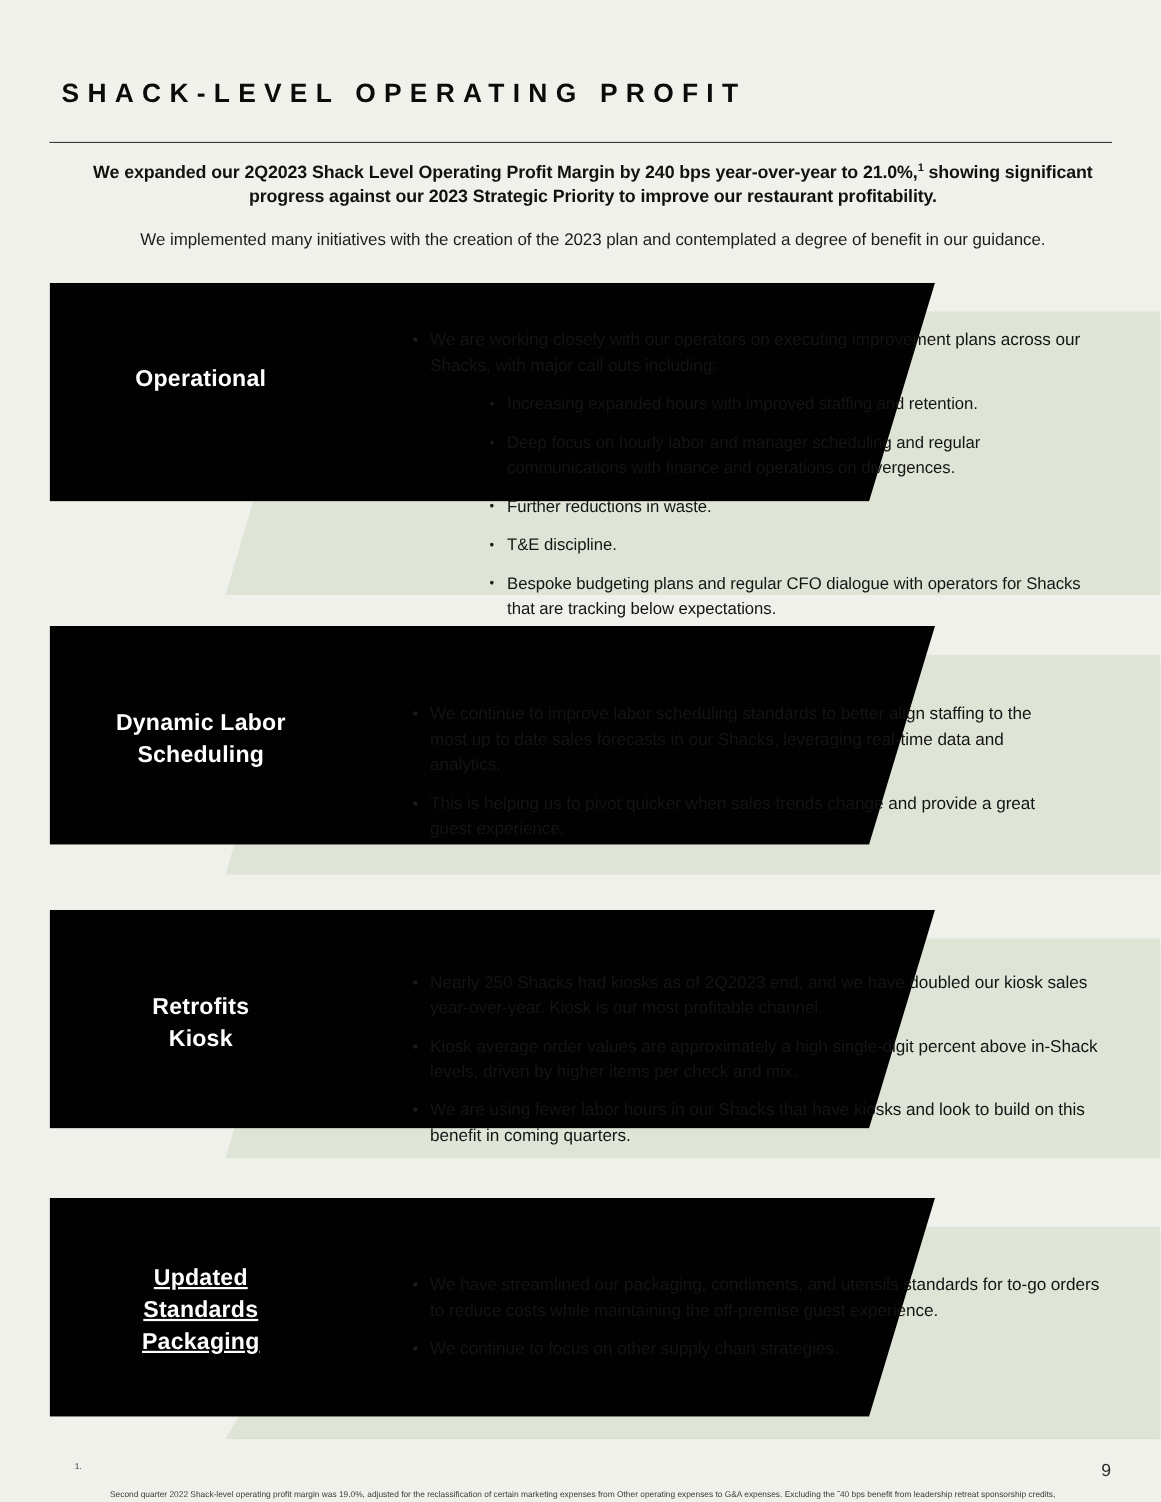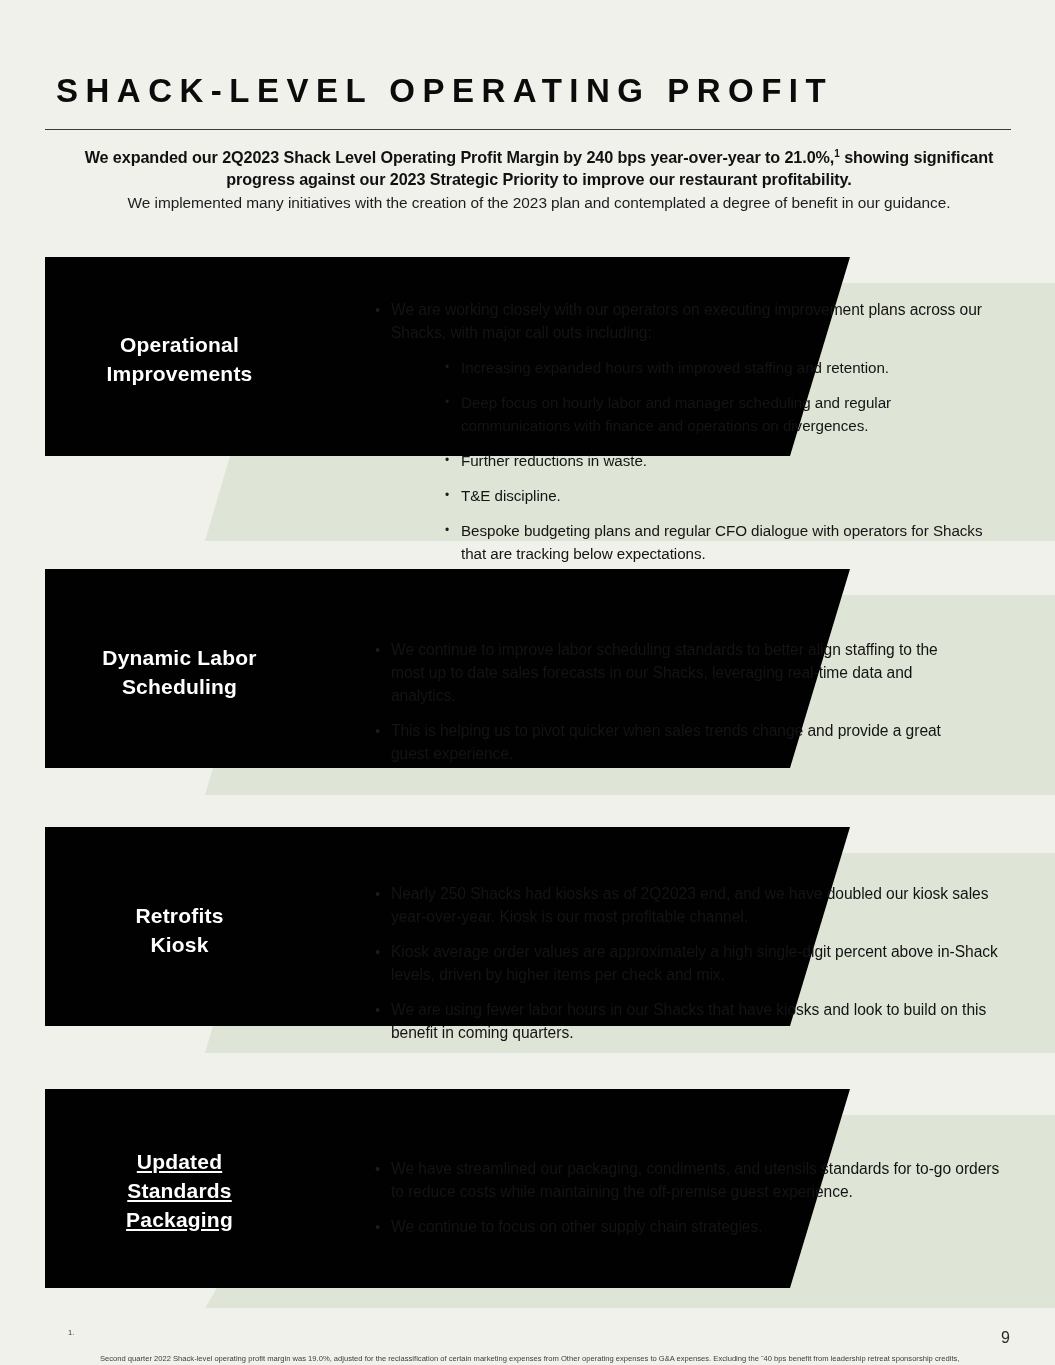--- a/index.html
+++ b/index.html
@@ -14,21 +14,21 @@
     color: #1a1a1a;
     position: relative;
     overflow: hidden;
   }
 
   
   .page-title {
     position: absolute;
     left: 56px;
     top: 72px;
-    font-size: 33px;
+    font-size: 24px;
     font-weight: 700;
     letter-spacing: 7.5px;
     color: #0b0b0b;
     white-space: nowrap;
   }
   .title-rule {
     position: absolute;
     left: 45px;
     top: 129px;
     width: 966px;
@@ -54,21 +54,21 @@
   .intro-lead sup {
     font-size: 10px;
     vertical-align: super;
     line-height: 0;
   }
   .intro-sub {
     font-size: 15.4px;
     font-weight: 400;
     line-height: 22px;
     color: #1d1d1d;
-    margin-top: 2px;
+    margin-top: 18px;
     letter-spacing: -0.05px;
   }
 
   
   .band {
     position: absolute;
     left: 0;
     width: 1055px;
   }
   .band-green {
@@ -76,30 +76,29 @@
     background: #dfe5d6;
     box-shadow: 3px 5px 7px rgba(0,0,0,0.22);
   }
   .band-black {
     position: absolute;
     left: 45px;
     background: #010101;
   }
   .band-label {
     position: absolute;
-    left: 32px;
+    left: 45px;
     width: 275px;
     text-align: center;
     color: #ffffff;
     font-size: 21px;
     font-weight: 700;
     line-height: 29px;
     letter-spacing: 0.2px;
     z-index: 5;
-    padding-left: 10px;
   }
 
   
   .bullets {
     position: absolute;
     z-index: 4;
   }
   .bullet-row {
     display: flex;
     align-items: flex-start;
@@ -162,21 +161,20 @@
     <span>showing significant progress against our 2023 Strategic Priority to improve our restaurant profitability.</span>
   </div>
   <div class="intro-sub">We implemented many initiatives with the creation of the 2023 plan and contemplated a degree of benefit in our guidance.</div>
 </div>
 
 <div class="band">
   <div class="band-green" style="left:205px; top:283px; width:850px; height:258px; clip-path: polygon(76px 0, 850px 0, 850px 258px, 0 258px);"></div>
   <div class="band-black" style="top:257px; width:805px; height:199px; clip-path: polygon(0 0, 805px 0, 745px 199px, 0 199px);"></div>
   <div class="band-label" style="top:330px;">
     <div>Operational</div>
-    <div>Improvements</div>
   </div>
   <div class="bullets" style="left:375px; top:298px; width:625px;">
     <div class="bullet-row">
       <span class="bullet-dot">•</span>
       <span class="bullet-text">We are working closely with our operators on executing improvement plans across our Shacks, with major call outs including:</span>
     </div>
     <div class="sub-list">
       <div class="bullet-row">
         <span class="bullet-dot">•</span>
         <span class="bullet-text">Increasing expanded hours with improved staffing and retention.</span>

